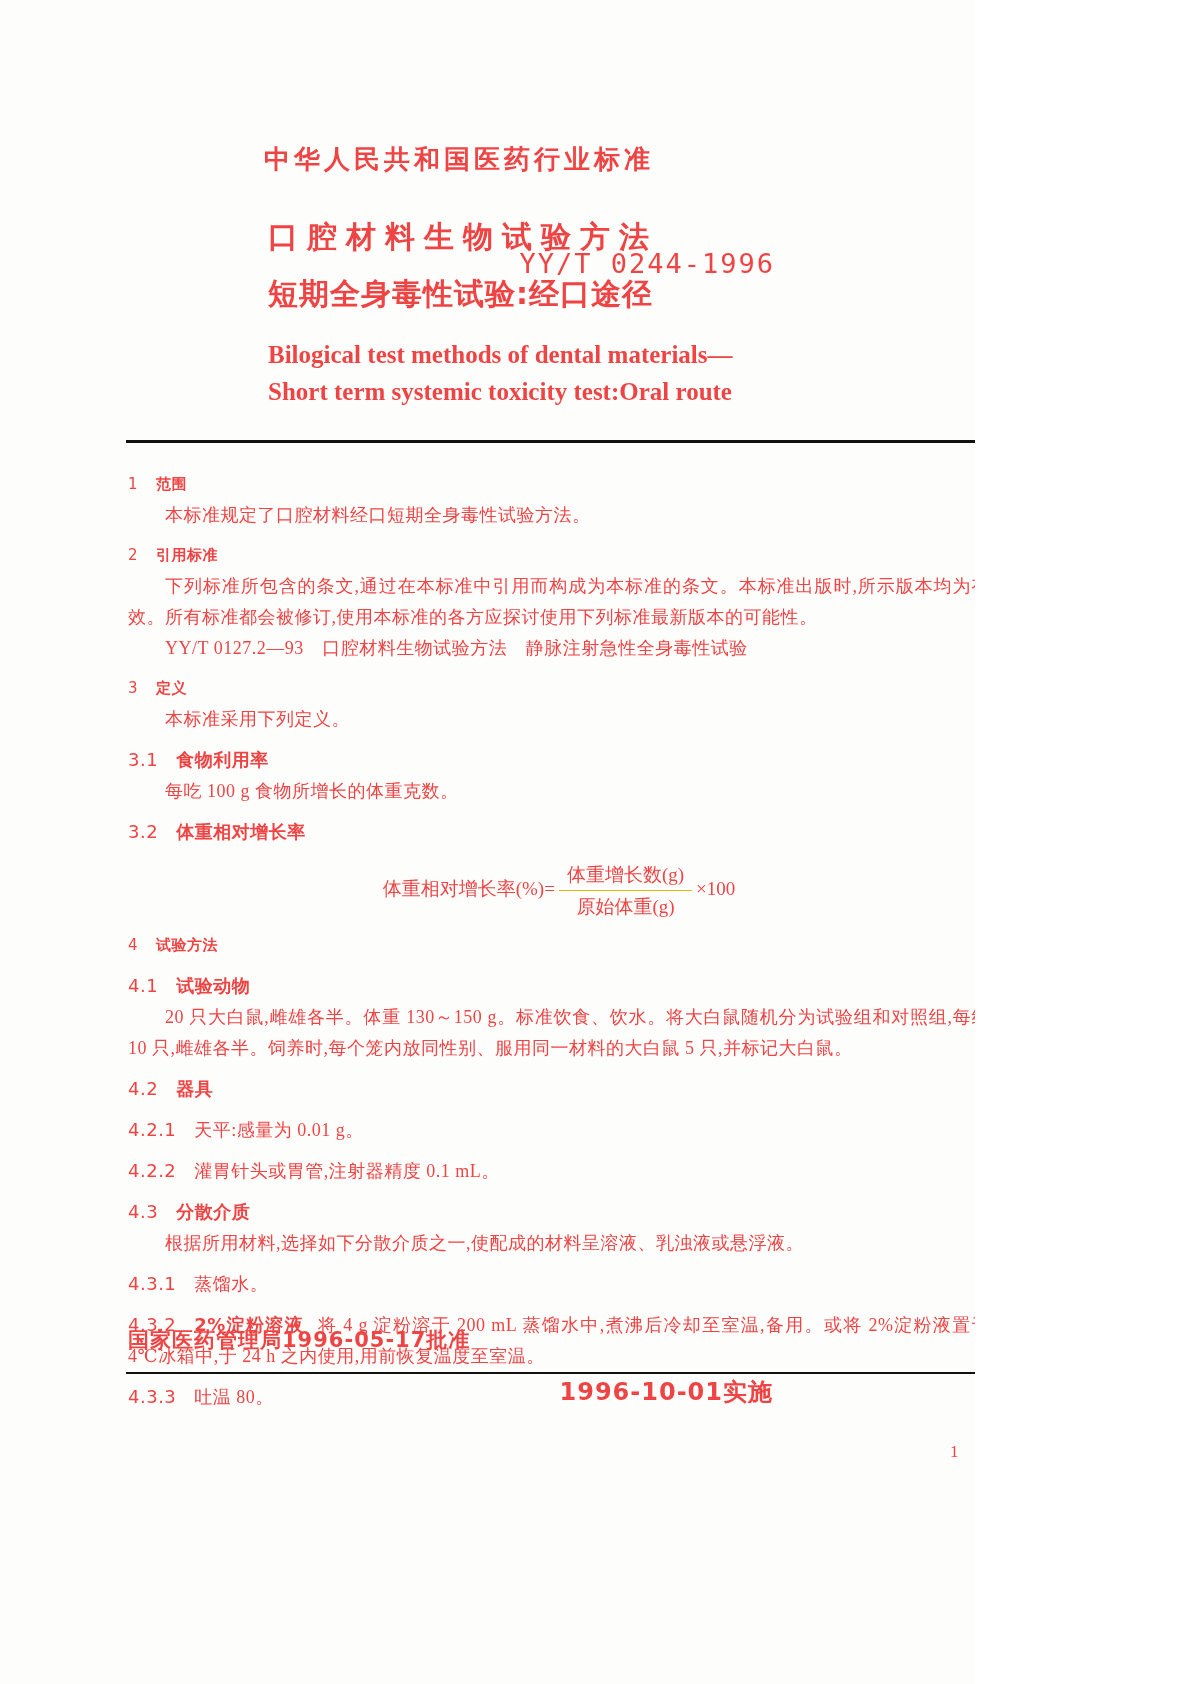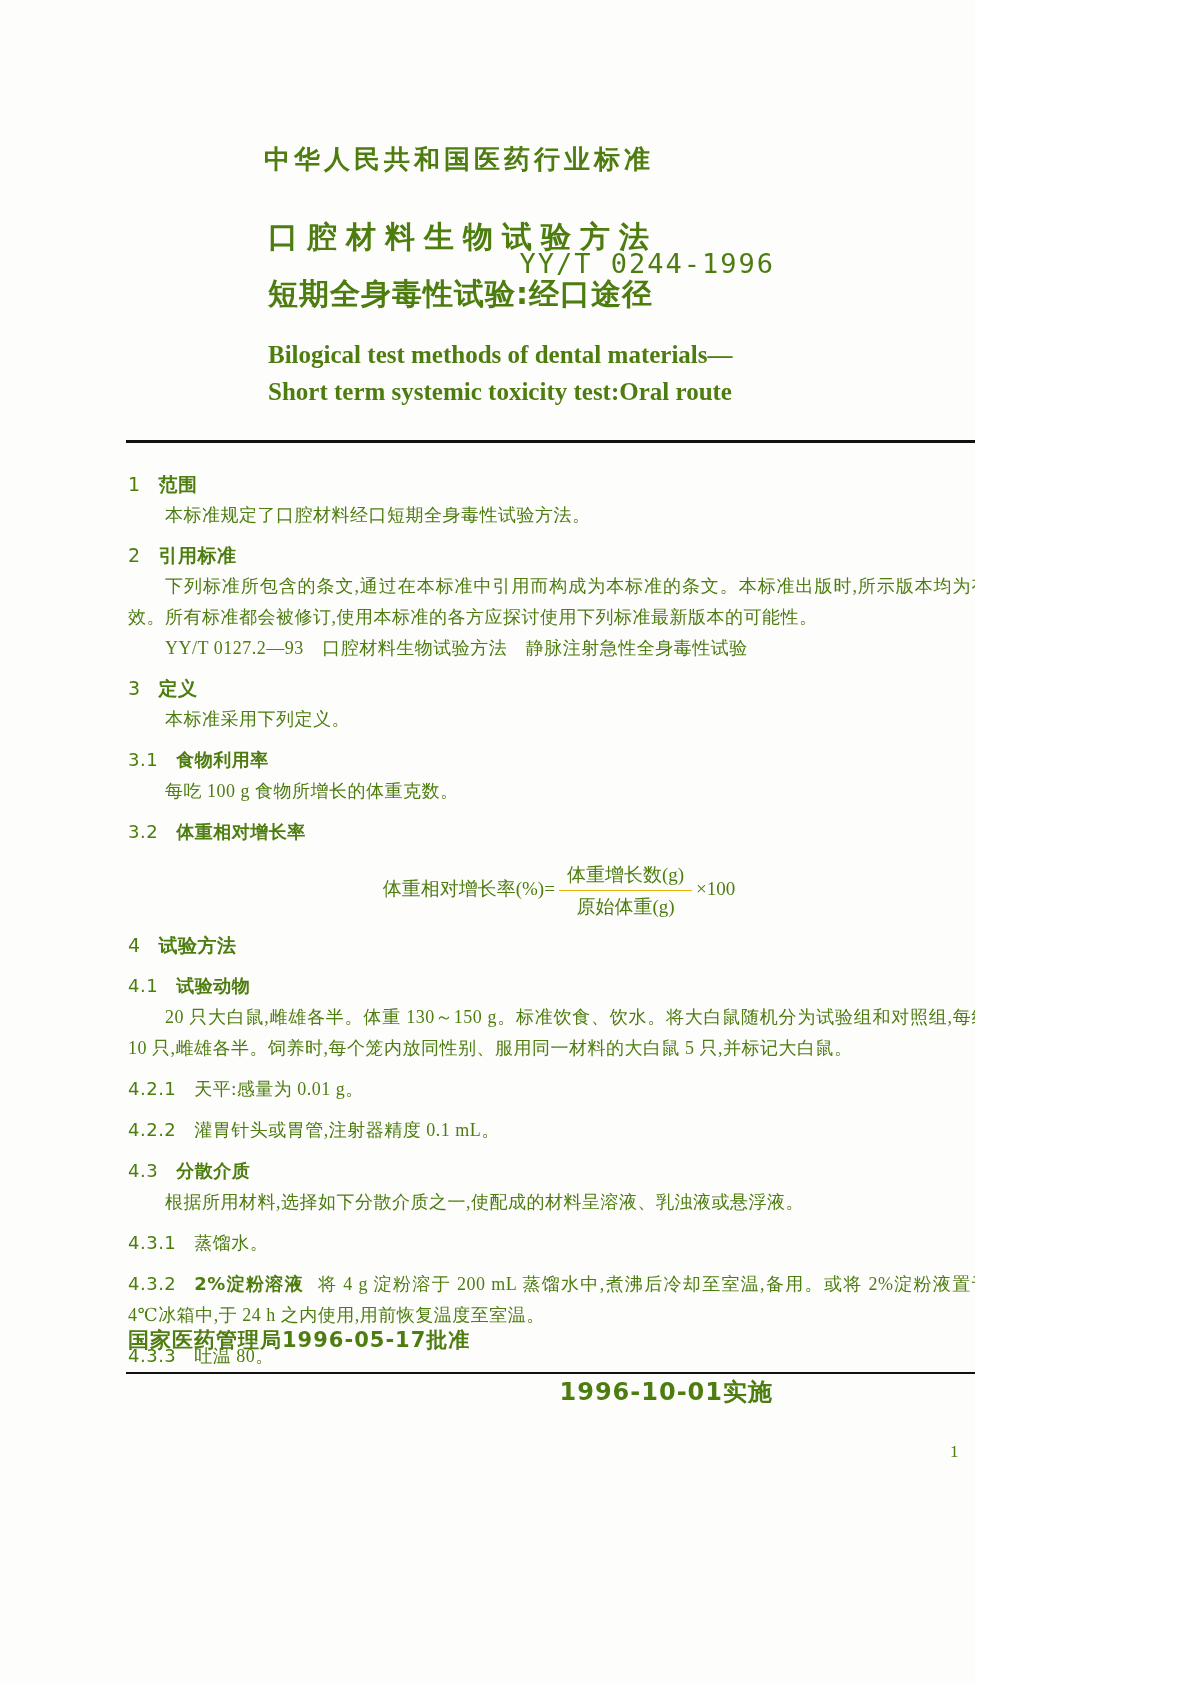--- a/index.html
+++ b/index.html
@@ -1,20 +1,20 @@
 <!DOCTYPE html>
 <html><head>
 <meta charset="utf-8">
 <style>
   html,body{margin:0;padding:0;background:#ffffff;}
   .page{
     position:relative;
     width:975px;height:1684px;
     background:#fdfdfc;
-    color:#4d7c0f;
+    color:#ef4444;
     font-family:"Liberation Serif","DejaVu Serif",serif;
     overflow:hidden;
   }
   
   .hdr{position:relative;padding-top:142px;}
   .std-class{
     margin-left:264px;
     font-family:"DejaVu Sans","Liberation Sans",sans-serif;
     font-weight:bold;font-size:26px;letter-spacing:4px;
   }
@@ -38,21 +38,21 @@
     font-size:27px;letter-spacing:2px;font-weight:500;
   }
   .rule{margin:34px 0 0 126px;width:864px;border-top:3px solid #111;}
   
   .content{
     margin:26px 0 0 128px;width:862px;
     font-size:18px;line-height:31px;letter-spacing:0.5px;
     text-align:justify;
   }
   .h,.c,.cl{margin-top:9px;}
-  .h{font-size:19px;}
+  .h{font-size:15px;}
   .num{
     font-family:"DejaVu Sans","Liberation Sans",sans-serif;
     font-weight:400;margin-right:18px;
   }
   .ht,.ct{
     font-family:"DejaVu Sans","Liberation Sans",sans-serif;
     font-weight:bold;
   }
   .ct{margin-right:14px;}
   .p{margin:0;text-indent:37px;}
@@ -126,20 +126,23 @@
 
     <div class="h">
       <span class="num">4</span><span class="ht">试验方法</span>
     </div>
 
     <div class="c">
       <span class="num">4.1</span><span class="ct">试验动物</span>
     </div>
     <p class="p">20 只大白鼠,雌雄各半。体重 130～150 g。标准饮食、饮水。将大白鼠随机分为试验组和对照组,每组 10 只,雌雄各半。饲养时,每个笼内放同性别、服用同一材料的大白鼠 5 只,并标记大白鼠。</p>
 
+    <div class="c">
+      <span class="num">4.2</span><span class="ct">器具</span>
+    </div>
 
     <div class="cl">
       <span class="num">4.2.1</span><span>天平:感量为 0.01 g。</span>
     </div>
     <div class="cl">
       <span class="num">4.2.2</span><span>灌胃针头或胃管,注射器精度 0.1 mL。</span>
     </div>
 
     <div class="c">
       <span class="num">4.3</span><span class="ct">分散介质</span>

